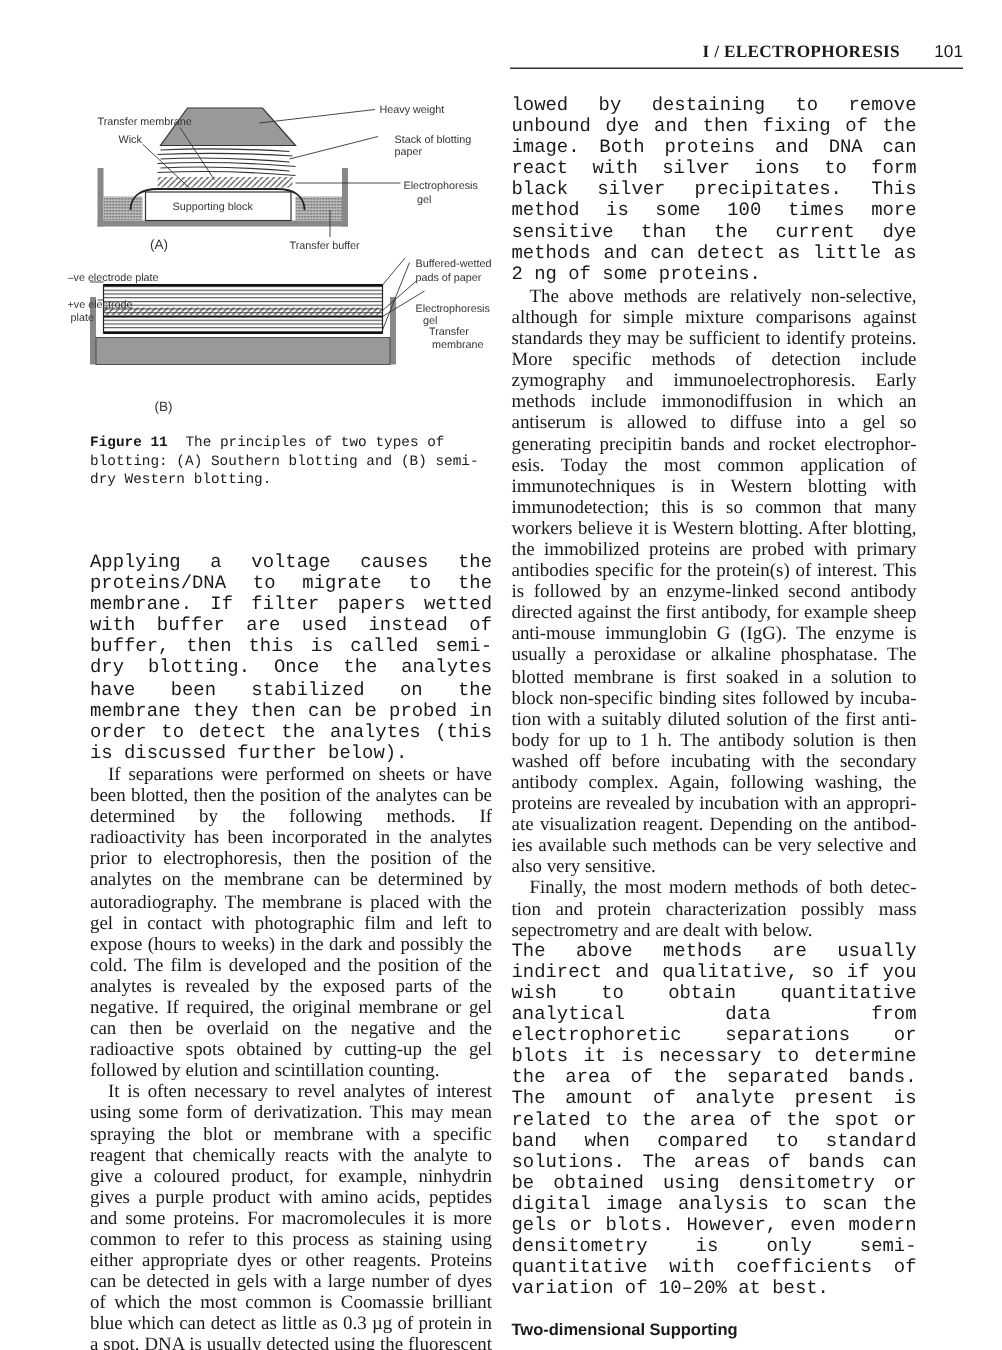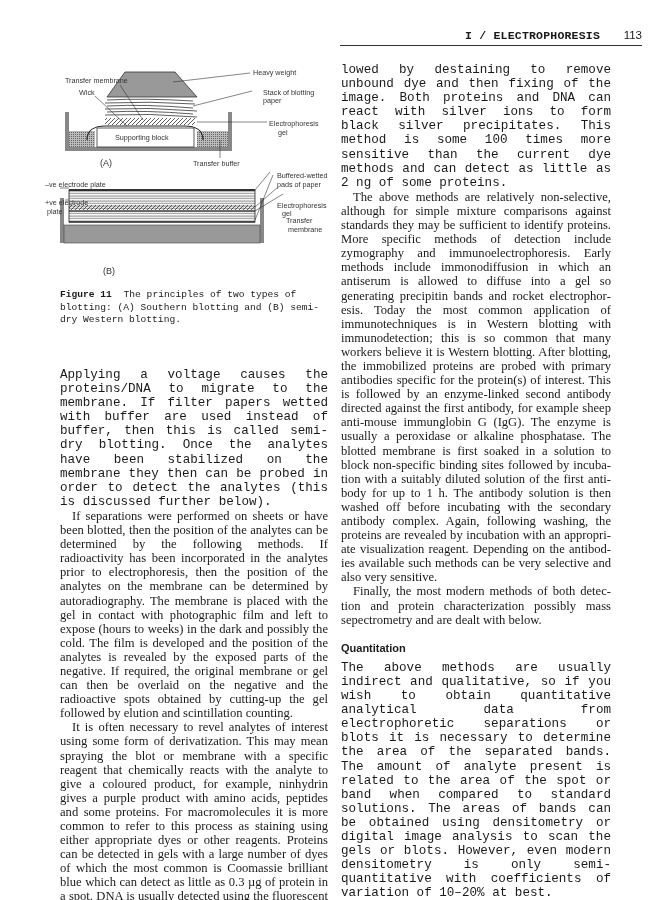--- a/index.html
+++ b/index.html
@@ -1,39 +1,39 @@
 <!DOCTYPE html>
 <html><head>
 <meta charset="utf-8">
 <style>
   html, body { margin: 0; padding: 0; background: #ffffff; }
   body { width: 668px; height: 900px; position: relative; overflow: hidden; color: #1a1a1a; }
   .running-head { position: absolute; top: 27px; left: 340px; width: 302px; height: 18px; border-bottom: 1px solid #333; }
-  .running-head .rh-title { position: absolute; right: 42px; top: 2px; font-family: Liberation Mono, monospace; font-weight: bold; font-size: 11.5px; letter-spacing: 0.2px; }
+  .running-head .rh-title { position: absolute; right: 42px; top: 2px; font-family: Liberation Serif, serif; font-weight: bold; font-size: 11.5px; letter-spacing: 0.2px; }
   .running-head .rh-page { position: absolute; right: 0; top: 2px; font-family: "Liberation Sans", sans-serif; font-size: 11.5px; }
   .col { position: absolute; font-family: "Liberation Serif", serif; font-size: 12.6px; line-height: 14.1px; text-align: justify; hyphens: manual; }
   .col-left { left: 60px; width: 268px; top: 339px; margin-top: 29px; }
   .col-right { left: 341px; width: 270px; top: 63px; }
   .col p { margin: 0; }
   .col p.indent { text-indent: 12px; }
   .col p.first { text-indent: 0; font-family: Liberation Mono, monospace; }
   .section-heading { font-family: "Liberation Sans", sans-serif; font-weight: bold; font-size: 11px; margin: 14px 0 6px 0; text-align: left; }
   .caption { position: absolute; left: 60px; top: 289px; width: 272px; font-family: Liberation Mono, monospace; font-size: 9.6px; line-height: 12.5px; }
   .caption .fig-label { font-weight: bold; margin-right: 6px; }
   .figure { position: absolute; left: 45px; top: 60px; width: 290px; height: 222px; }
   .figure svg { position: absolute; left: 0; top: 0; }
   .fig-text { font-family: "Liberation Sans", sans-serif; font-size: 7.2px; fill: #333; }
   .fig-panel-label { font-family: "Liberation Sans", sans-serif; font-size: 9px; fill: #333; }
 </style>
 </head>
 <body>
 
 <div class="running-head">
   <span class="rh-title">I / ELECTROPHORESIS</span>
-  <span class="rh-page">113</span>
+  <span class="rh-page">101</span>
 </div>
 
 <div class="figure">
   <svg width="290" height="222" viewBox="0 0 290 222">
     <defs>
       <pattern id="hatch" width="4" height="4" patternUnits="userSpaceOnUse">
         <path d="M0,4 L4,0" stroke="#333" stroke-width="0.8"></path>
       </pattern>
       <pattern id="dots" width="2" height="2" patternUnits="userSpaceOnUse">
         <rect width="2" height="2" fill="#bbb"></rect>
@@ -130,16 +130,15 @@
 <div class="col col-left">
   <p class="first">Applying a voltage causes the proteins/DNA to mi­grate to the membrane. If filter papers wetted with buffer are used instead of buffer, then this is called semi-dry blotting. Once the analytes have been stabilized on the membrane they then can be probed in order to detect the analytes (this is discussed fur­ther below).</p>
   <p class="indent">If separations were performed on sheets or have been blotted, then the position of the analytes can be determined by the following methods. If radioactivity has been incorporated in the analytes prior to elec­trophoresis, then the position of the analytes on the membrane can be determined by autoradiography. The membrane is placed with the gel in contact with photographic film and left to expose (hours to weeks) in the dark and possibly the cold. The film is de­veloped and the position of the analytes is revealed by the exposed parts of the negative. If required, the original membrane or gel can then be overlaid on the negative and the radioactive spots obtained by cutting-up the gel followed by elution and scintilla­tion counting.</p>
   <p class="indent">It is often necessary to revel analytes of interest using some form of derivatization. This may mean spraying the blot or membrane with a specific reagent that chemically reacts with the analyte to give a col­oured product, for example, ninhydrin gives a purple product with amino acids, peptides and some pro­teins. For macromolecules it is more common to refer to this process as staining using either appropriate dyes or other reagents. Proteins can be detected in gels with a large number of dyes of which the most common is Coomassie brilliant blue which can detect as little as 0.3 µg of protein in a spot. DNA is usually detected using the fluorescent intercalating dye ethidium bromide. The process involves staining fol-</p>
 </div>
 
 <div class="col col-right">
   <p class="first">lowed by destaining to remove unbound dye and then fixing of the image. Both proteins and DNA can react with silver ions to form black silver precipitates. This method is some 100 times more sensitive than the current dye methods and can detect as little as 2 ng of some proteins.</p>
   <p class="indent">The above methods are relatively non-selective, although for simple mixture comparisons against standards they may be sufficient to identify pro­teins. More specific methods of detection include zymography and immunoelectrophoresis. Early methods include immonodiffusion in which an antiserum is allowed to diffuse into a gel so generating precipitin bands and rocket electrophor­esis. Today the most common application of immunotechniques is in Western blotting with immunodetection; this is so common that many workers believe it is Western blotting. After blotting, the immobilized proteins are probed with primary antibodies specific for the protein(s) of interest. This is followed by an enzyme-linked second antibody directed against the first antibody, for example sheep anti-mouse immunglobin G (IgG). The enzyme is usually a peroxidase or alkaline phosphatase. The blotted membrane is first soaked in a solution to block non-specific binding sites followed by incuba­tion with a suitably diluted solution of the first anti­body for up to 1 h. The antibody solution is then washed off before incubating with the secondary antibody complex. Again, following washing, the proteins are revealed by incubation with an appropri­ate visualization reagent. Depending on the antibod­ies available such methods can be very selective and also very sensitive.</p>
   <p class="indent">Finally, the most modern methods of both detec­tion and protein characterization possibly mass sepec­trometry and are dealt with below.</p>
-  <div class="section-heading">Quantitation</div>
   <p class="first">The above methods are usually indirect and qualitat­ive, so if you wish to obtain quantitative analytical data from electrophoretic separations or blots it is necessary to determine the area of the separated bands. The amount of analyte present is related to the area of the spot or band when compared to standard solutions. The areas of bands can be obtained using densitometry or digital image analysis to scan the gels or blots. However, even modern densitometry is only semi-quantitative with coefficients of variation of 10–20% at best.</p>
   <div class="section-heading">Two-dimensional Supporting</div>
 </div>
 
 </body></html>

